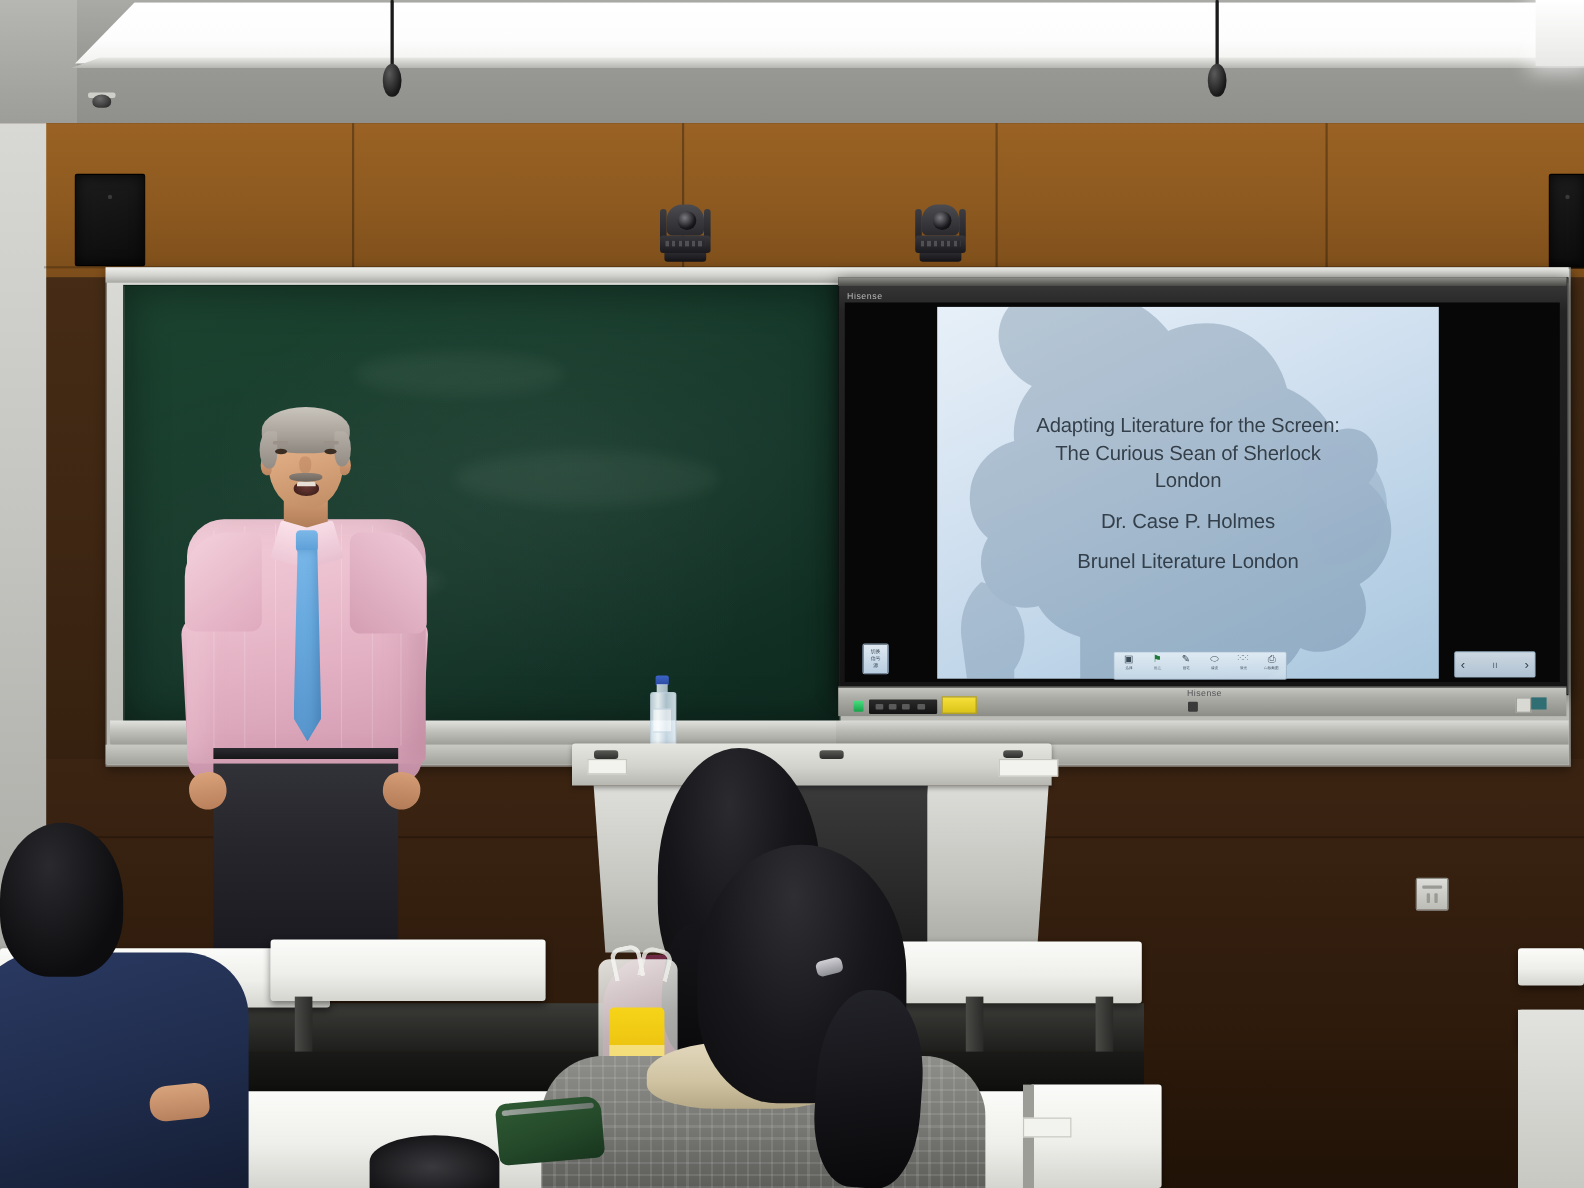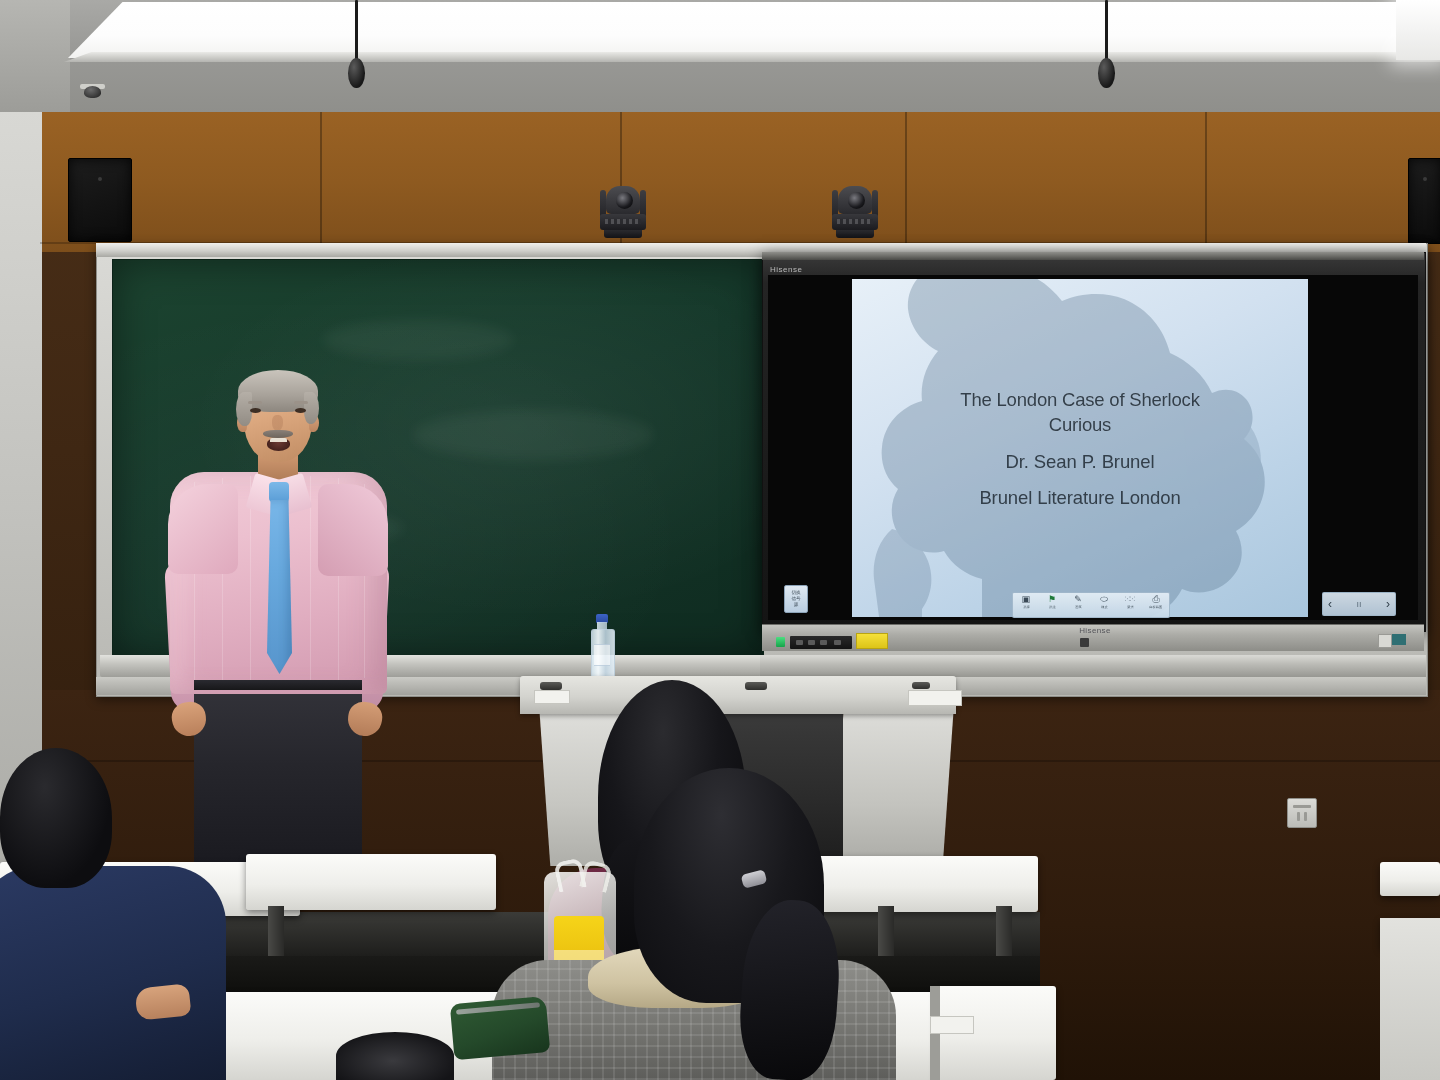--- a/index.html
+++ b/index.html
@@ -822,23 +822,24 @@
         C38,248 36,226 46,210 C34,200 28,184 30,168 C32,146 48,128 70,122
         C68,104 74,86 86,72 C70,64 58,48 56,30 C54,6 72,-14 96,-16
         C112,-18 132,-16 150,-10 Z"></path>
       <path fill="#4d6a85" opacity="0.85" d="M40,250 C56,254 70,266 76,282
         C82,298 80,316 70,330 L70,360 L30,360 L22,300 C20,282 26,262 40,250 Z"></path>
       <path fill="#4d6a85" opacity="0.7" d="M330,120 C352,116 376,124 392,140
         C410,158 414,186 402,208 C392,226 372,236 352,234 L336,200 Z"></path>
     </svg>
 
     <div class="abs" id="slide-text">
-      <div class="slide-title-line">The London Case of Sherlock</div>
-      <div class="slide-title-line">Curious</div>
-      <div class="slide-sub-line" id="slide-author">Dr. Sean P. Brunel</div>
+      <div class="slide-title-line">Adapting Literature for the Screen:</div>
+      <div class="slide-title-line">The Curious Sean of Sherlock</div>
+      <div class="slide-title-line">London</div>
+      <div class="slide-sub-line" id="slide-author">Dr. Case P. Holmes</div>
       <div class="slide-sub-line" id="slide-affiliation">Brunel Literature London</div>
     </div>
   </div>
 
   <div class="abs" id="screen-side-btn">
     <div class="ssb-row">切换</div>
     <div class="ssb-row">信号</div>
     <div class="ssb-row">源</div>
   </div>
 

